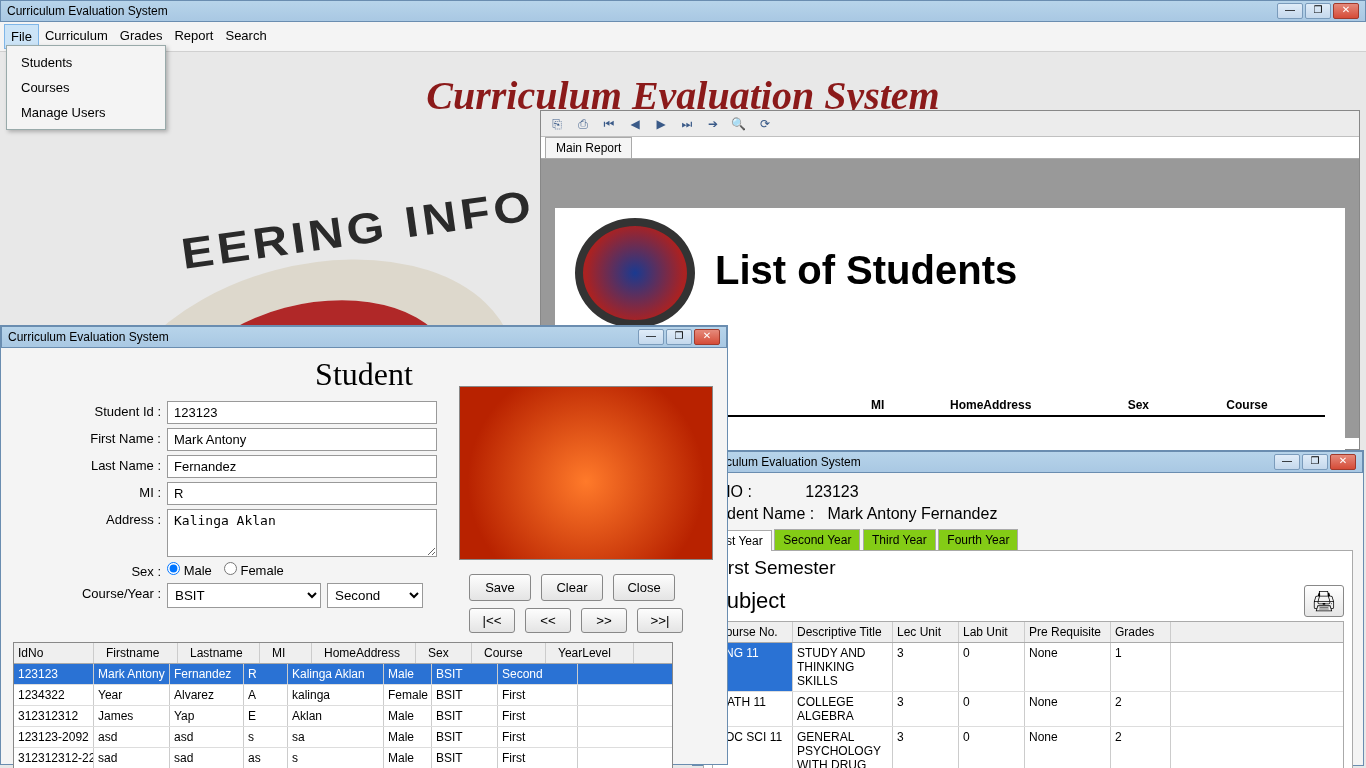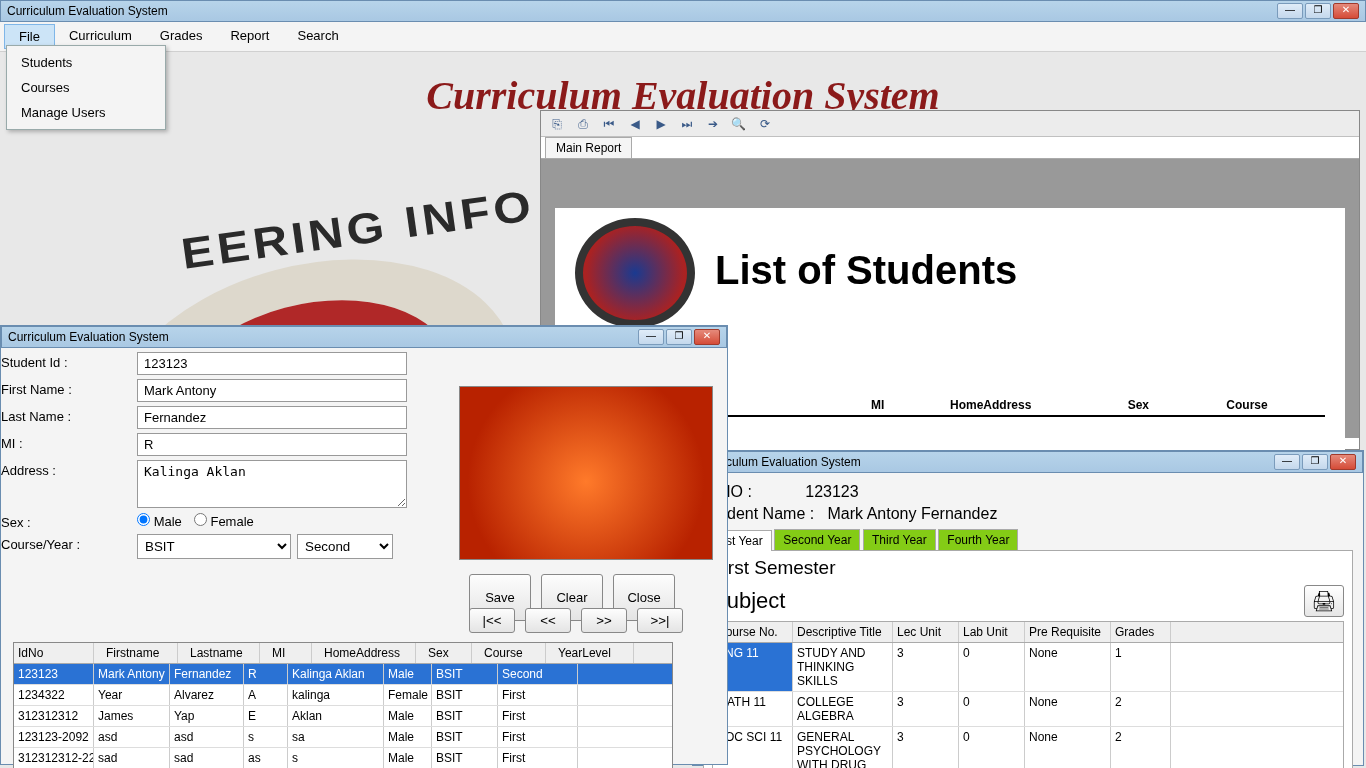--- a/index.html
+++ b/index.html
@@ -39,21 +39,21 @@
     }
     .winbtn.close { background: linear-gradient(#e58a7b,#d54c38); color:#fff; border-color:#a03a2c;}
     .menubar {
       background: #f4f4f4;
       border-bottom: 1px solid #d0d0d0;
       display:flex;
       padding: 2px 4px;
       gap: 0;
     }
     .menubar .item {
-      padding: 4px 14px;
+      padding: 4px 6px;
       cursor:pointer;
     }
     .menubar .item.open {
       background:#cce4f7;
       border:1px solid #7fb6e8;
     }
     .dropdown {
       position:absolute;
       top:45px; left:6px;
       background:#f4f4f4;
@@ -160,29 +160,29 @@
       padding-top:70px;
       padding-bottom:3px;
       display:flex;
       font-size:12px; font-weight:700;
     }
     .rh1{width:300px;} .rh2{width:80px;} .rh3{width:180px;} .rh4{width:100px;} .rh5{width:100px;}
     
     .student-window { position:absolute; top:325px; left:0; width:728px; height:440px; background:#f4f4f4; border:1px solid #6a8db0; z-index:30; }
     .student-title { font-family: Georgia, serif; font-size:32px; text-align:center; padding:8px 0 4px; }
     .form-row { display:flex; align-items:flex-start; margin:4px 0; }
-    .form-label { width:136px; text-align:left; padding-right:6px; padding-top:3px;}
+    .form-label { width:136px; text-align:right; padding-right:6px; padding-top:3px;margin-left:30px;}
     .form-input { background:#fff; border:1px solid #999; padding:3px 6px; width:270px; font-size:13px;}
     .form-area { width:270px; height:48px;}
     .radio-lbl { margin-right:12px; }
     .combo { background:#fff; border:1px solid #999; padding:3px; width:154px;}
     .photo { position:absolute; top:60px; left:458px; width:254px; height:174px; border:1px solid #888; background: radial-gradient(circle at 50% 55%,#ff7a2a,#b82200 75%);}
     .btn-row { position:absolute; top:248px; left:468px; display:flex; gap:10px;}
     .nav-row { position:absolute; top:282px; left:468px; display:flex; gap:10px;}
-    button.std-btn { padding:15px 0; width:62px; background:linear-gradient(#fdfdfd,#e4e4e4); border:1px solid #888; border-radius:3px; cursor:pointer; font-size:13px;}
+    button.std-btn { padding:5px 0; width:62px; background:linear-gradient(#fdfdfd,#e4e4e4); border:1px solid #888; border-radius:3px; cursor:pointer; font-size:13px;}
     button.nav-btn { width:46px; padding:4px 0; background:linear-gradient(#fdfdfd,#e4e4e4); border:1px solid #888; border-radius:3px; cursor:pointer;}
     .grid { position:absolute; top:316px; left:12px; width:660px; border:1px solid #888; font-size:12px; background:#fff;}
     .grid-hdr { display:flex; background:#efefef; border-bottom:1px solid #aaa;gap:8px;}
     .grid-hdr div, .grid-row div { border-right:1px solid #ccc; padding:3px 4px; overflow:hidden; white-space:nowrap;}
     .gc1{width:80px;} .gc2{width:76px;} .gc3{width:74px;} .gc4{width:44px;} .gc5{width:96px;} .gc6{width:48px;} .gc7{width:66px;} .gc8{width:80px;}
     .grid-row { display:flex; border-bottom:1px solid #ddd;}
     .grid-row.sel { background:#2a72d4; color:#fff;}
     
     .subj-window { position:absolute; top:450px; left:692px; width:672px; height:316px; background:#f4f4f4; border:1px solid #6a8db0; z-index:25; }
     .subj-body { padding:6px 10px;}
@@ -271,20 +271,21 @@
 
 <div class="student-window">
   <div class="titlebar">
     <span>Curriculum Evaluation System</span>
     <span class="controls">
       <span class="winbtn">—</span>
       <span class="winbtn">❐</span>
       <span class="winbtn close">✕</span>
     </span>
   </div>
+  <div class="student-title">Student</div>
 
   <div class="form-row">
       <div class="form-label">Student Id :</div>
     <input class="form-input" value="123123" style="">
     </div>
   <div class="form-row">
       <div class="form-label">First Name :</div>
     <input class="form-input" value="Mark Antony" style="">
     </div>
   <div class="form-row">

